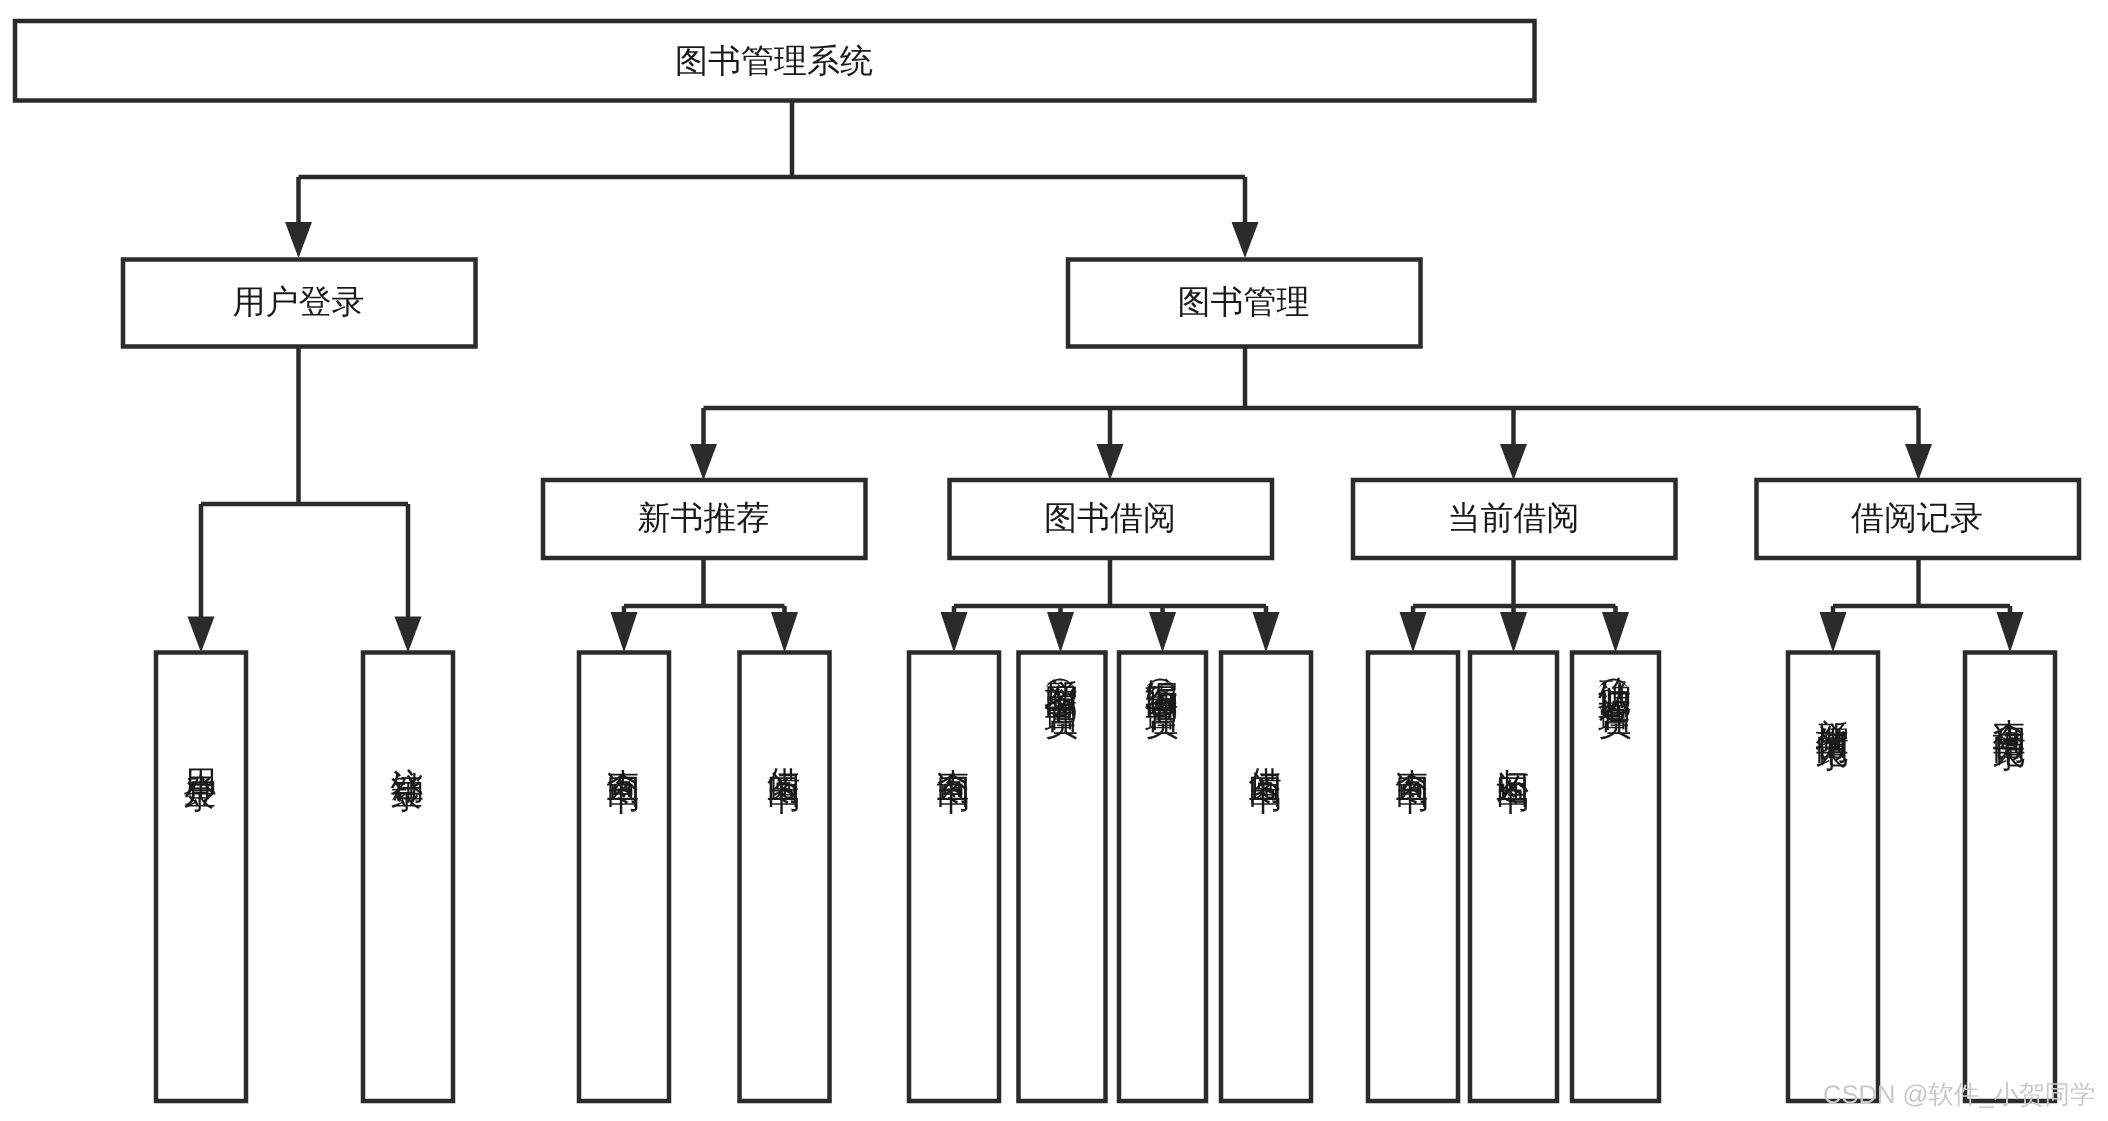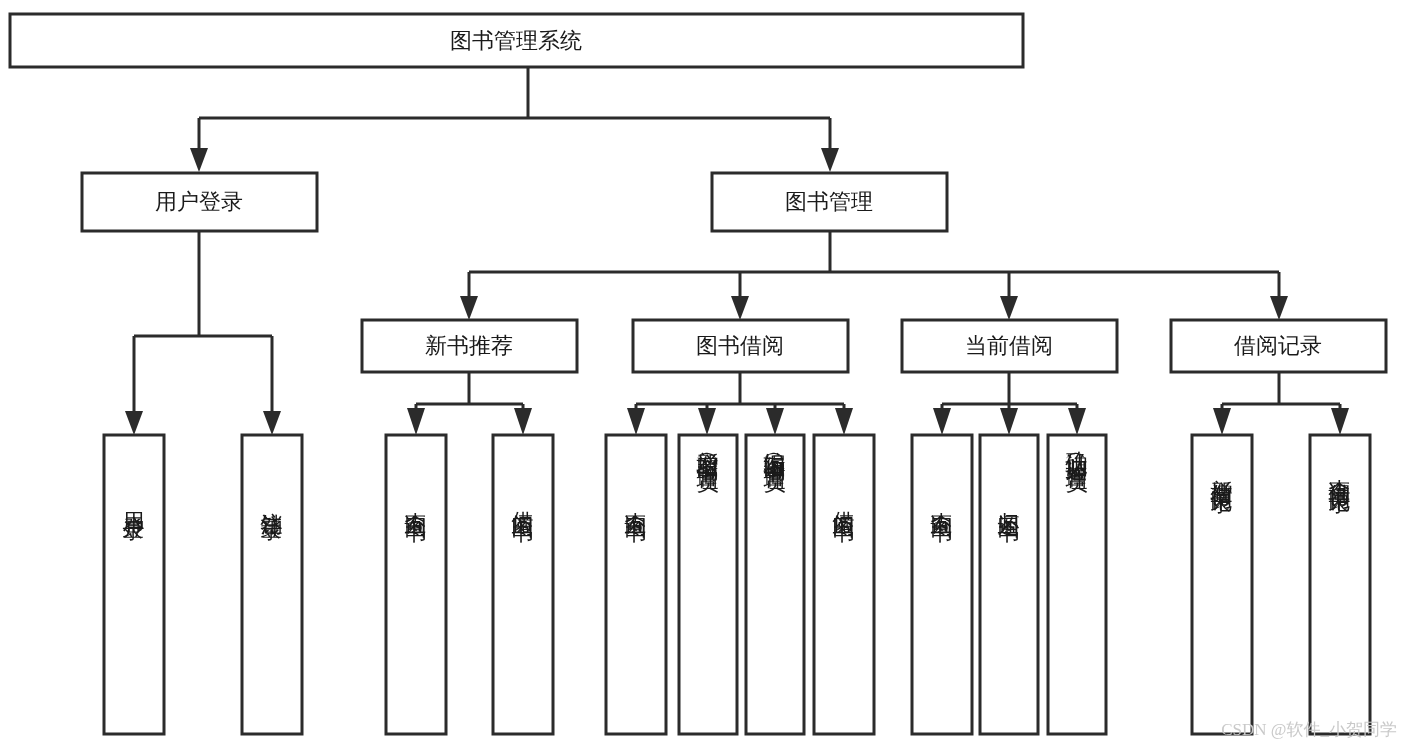--- a/index.html
+++ b/index.html
@@ -19,21 +19,21 @@
   }
   .leaf-label{
     font-family:"Liberation Sans","DejaVu Sans",sans-serif;
     font-size:22px;fill:#1a1a1a;
     text-anchor:middle;
     writing-mode:vertical-rl;
     letter-spacing:3px;
   }
   .watermark{
     position:absolute;right:8px;bottom:6px;
-    font-family:Liberation Serif, serif;
+    font-family:Liberation Sans, sans-serif;
     font-size:17px;color:#c9c9c9;white-space:nowrap;
     pointer-events:none;user-select:none;
   }
 </style>
 </head>
 <body>
 
 <svg id="diagram" viewBox="0 0 1405 747" xmlns="http://www.w3.org/2000/svg">
 
   <g>

